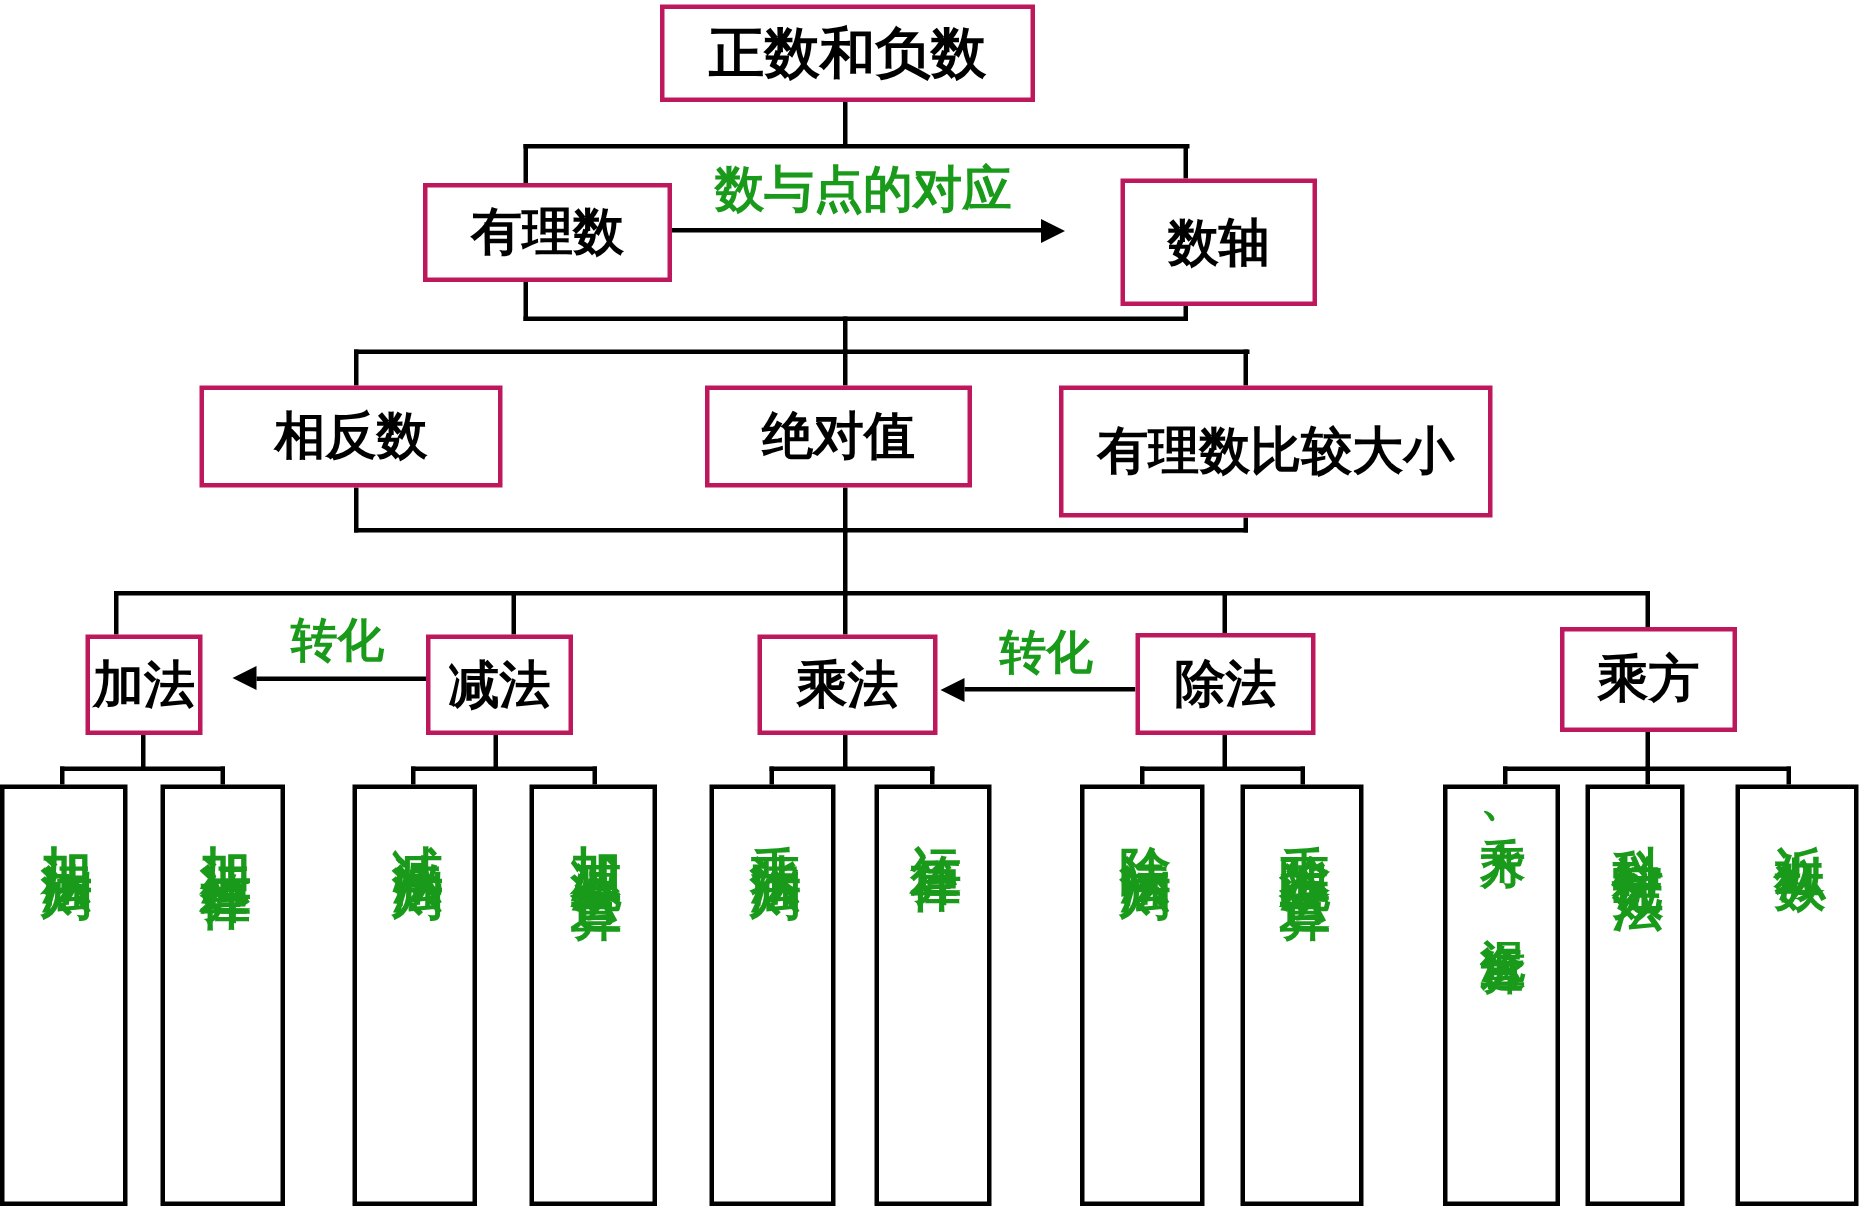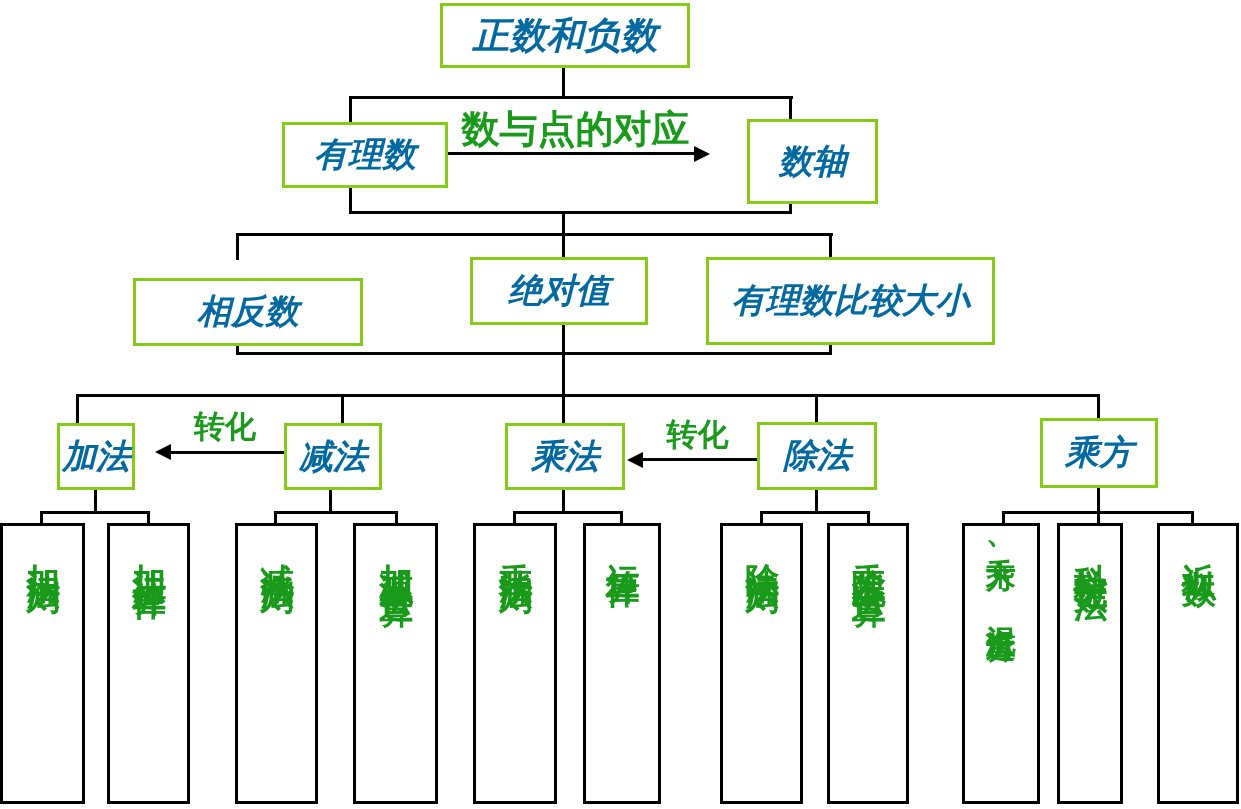--- a/index.html
+++ b/index.html
@@ -1,39 +1,39 @@
 <!DOCTYPE html>
 <html><head>
 <meta charset="utf-8">
 <style>
   html,body{margin:0;padding:0;background:#fff;}
   .diagram{
     position:relative;width:1241px;height:809px;background:#ffffff;overflow:hidden;
     font-family:"Liberation Serif","DejaVu Serif",serif;font-weight:bold;
   }
   .node{
-    position:absolute;box-sizing:border-box;border:3px solid #84cc16;background:#fff;
+    position:absolute;box-sizing:border-box;border:3px solid #be185d;background:#fff;
     display:flex;align-items:center;justify-content:center;
-    color:#0369a1;font-size:34px;white-space:nowrap;font-style:italic;
+    color:#000000;font-size:34px;white-space:nowrap;
   }
   .node.big{font-size:37px;}
   .vnode{
     position:absolute;box-sizing:border-box;border:3px solid #000;background:#fff;
     display:flex;justify-content:center;align-items:flex-start;
     color:#1a9a1a;font-size:34px;padding-top:10px;
   }
   .vnode span{
     writing-mode:vertical-rl;text-orientation:upright;
     line-height:1.08;letter-spacing:6px;display:inline-block;
   }
   .vnode.tight{font-size:30px;padding-top:8px;}
   .vnode.tight span{letter-spacing:2px;line-height:1.05;}
   .line{position:absolute;background:#000;}
   .elabel{position:absolute;color:#1a9a1a;text-align:center;white-space:nowrap;}
-  .elabel.np{font-size:38px;font-family:Liberation Serif, serif;}
+  .elabel.np{font-size:33px;font-family:Liberation Serif, serif;}
   .elabel.cv{font-size:31px;}
   .ah{position:absolute;width:0;height:0;}
   .ah.left{border-top:8px solid transparent;border-bottom:8px solid transparent;border-right:16px solid #000;}
   .ah.right{border-top:8px solid transparent;border-bottom:8px solid transparent;border-left:16px solid #000;}
 </style>
 </head>
 <body>
 
 <div class="diagram">
 
@@ -91,21 +91,21 @@
 
   <div class="elabel np" style="left:448px;top:104px;width:255px;">数与点的对应</div>
   <div class="elabel cv" style="left:180px;top:406px;width:90px;">转化</div>
   <div class="elabel cv" style="left:650px;top:414px;width:95px;">转化</div>
 
   <div class="node big" style="left:440px;top:3px;width:250px;height:65px;">正数和负数</div>
 
   <div class="node" style="left:282px;top:122px;width:166px;height:66px;">有理数</div>
   <div class="node" style="left:712px;top:119px;width:131px;height:85px;margin-left:35px;">数轴</div>
 
-  <div class="node" style="left:133px;top:257px;width:230px;height:68px;margin-top:21px;">相反数</div>
+  <div class="node" style="left:133px;top:257px;width:202px;height:68px;">相反数</div>
   <div class="node" style="left:470px;top:257px;width:178px;height:68px;">绝对值</div>
   <div class="node" style="left:706px;top:257px;width:289px;height:88px;">有理数比较大小</div>
 
   <div class="node" style="left:57px;top:423px;width:78px;height:67px;">加法</div>
   <div class="node" style="left:284px;top:423px;width:98px;height:67px;">减法</div>
   <div class="node" style="left:505px;top:423px;width:120px;height:67px;">乘法</div>
   <div class="node" style="left:757px;top:422px;width:120px;height:68px;">除法</div>
   <div class="node" style="left:1040px;top:418px;width:118px;height:70px;">乘方</div>
 
   <div class="vnode" style="left:0px;top:523px;width:85px;height:281px;">

